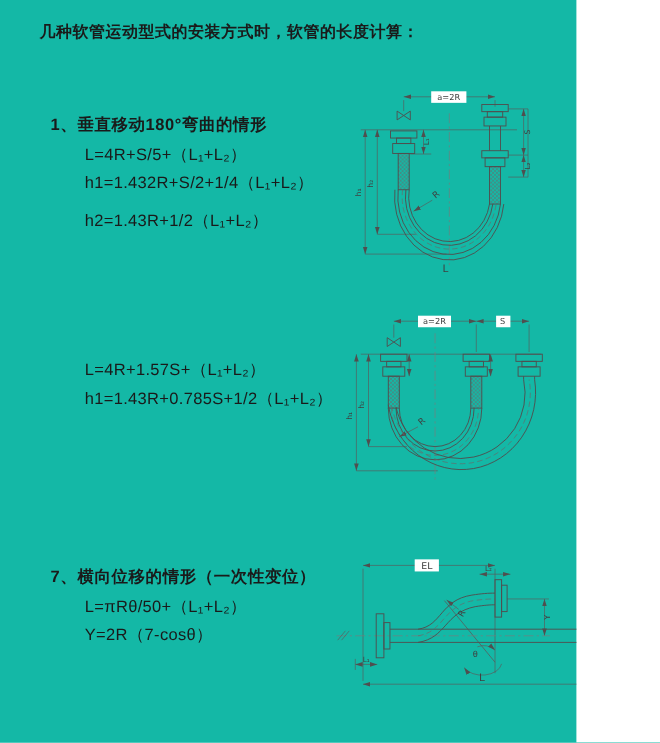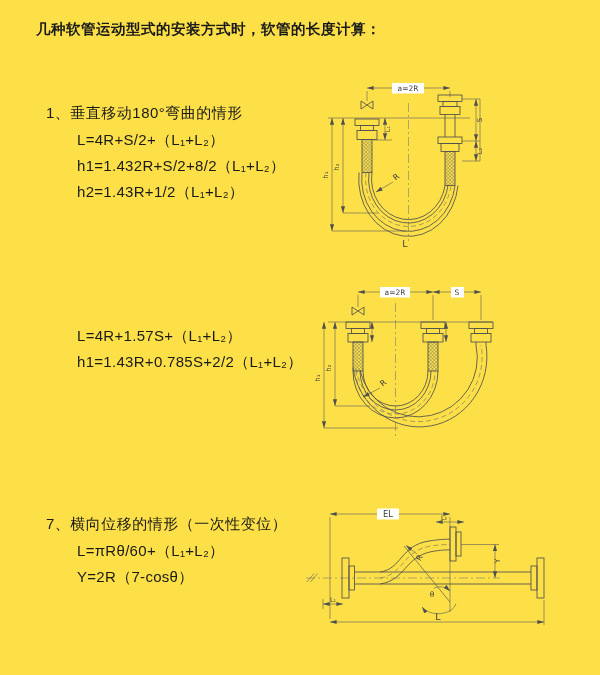--- a/index.html
+++ b/index.html
@@ -1,19 +1,19 @@
 <!DOCTYPE html>
 <html><head>
 <meta charset="utf-8">
 <style>
   html,body{margin:0;padding:0;}
   body{width:600px;height:675px;background:#ffffff;font-family:"Liberation Sans",sans-serif;color:#1a1a1a;}
-  .page{position:relative;width:600px;height:675px;background:#fde047;overflow:hidden;}
+  .page{position:relative;width:524px;height:675px;background:#14b8a6;overflow:hidden;}
   .title{position:absolute;left:36px;top:20px;font-size:14.5px;font-weight:bold;letter-spacing:0.5px;}
-  .sec-heading{position:absolute;left:46px;font-size:15px;font-weight:normal;letter-spacing:0.5px;}
+  .sec-heading{position:absolute;left:46px;font-size:15px;font-weight:bold;letter-spacing:0.5px;}
   .formula{position:absolute;left:77px;font-size:15px;letter-spacing:0.3px;}
   .diag{position:absolute;}
   svg text{fill:#3f3f3f;font-family:"DejaVu Sans",sans-serif;}
   .dw{stroke:#4f4f4f;stroke-width:0.85;fill:none;}
   .dm{stroke:#5a5a5a;stroke-width:0.6;fill:none;}
   .cl{stroke:#7a7a7a;stroke-width:0.6;fill:none;stroke-dasharray:9 3 2 3;}
   .hc{stroke:#6a6a6a;stroke-width:0.6;fill:none;stroke-dasharray:5 3;}
   .lblbg{fill:#ffffff;stroke:none;}
 </style>
 </head>
@@ -28,29 +28,29 @@
       </marker>
       <pattern id="hatch" patternUnits="userSpaceOnUse" width="3.5" height="3.5">
         <path d="M0,3.5 L3.5,0 M0,0 L3.5,3.5" stroke="#6a6a6a" stroke-width="0.45"></path>
       </pattern>
     </defs>
   </svg>
 
   <div class="title">几种软管运动型式的安装方式时，软管的长度计算：</div>
 
   <div class="sec-heading" style="top:104px">1、垂直移动180°弯曲的情形</div>
-  <div class="formula" style="top:131px">L=4R+S/2+（L₁+L₂）</div>
-  <div class="formula" style="top:157px">h1=1.432R+S/2+8/2（L₁+L₂）</div>
-  <div class="formula" style="top:183px">h2=1.43R+1/2（L₁+L₂）</div>
+  <div class="formula" style="top:131px">L=4R+S/5+（L₁+L₂）</div>
+  <div class="formula" style="top:157px">h1=1.432R+S/2+1/4（L₁+L₂）</div>
+  <div class="formula" style="top:191px">h2=1.43R+1/2（L₁+L₂）</div>
 
   <div class="formula" style="top:327px">L=4R+1.57S+（L₁+L₂）</div>
-  <div class="formula" style="top:353px">h1=1.43R+0.785S+2/2（L₁+L₂）</div>
+  <div class="formula" style="top:353px">h1=1.43R+0.785S+1/2（L₁+L₂）</div>
 
   <div class="sec-heading" style="top:515px">7、横向位移的情形（一次性变位）</div>
-  <div class="formula" style="top:542px">L=πRθ/60+（L₁+L₂）</div>
+  <div class="formula" style="top:542px">L=πRθ/50+（L₁+L₂）</div>
   <div class="formula" style="top:568px">Y=2R（7-cosθ）</div>
 
   <svg class="diag" style="left:310px;top:75px" width="290" height="175" viewBox="0 0 290 175">
     <g class="dm">
       <line x1="57" y1="13" x2="140" y2="13" marker-start="url(#arw)" marker-end="url(#arw)"></line>
       <line x1="57" y1="16" x2="57" y2="26"></line>
       <line x1="140" y1="16" x2="140" y2="22"></line>
       <line x1="18" y1="43" x2="160" y2="43"></line>
       <line x1="75" y1="43" x2="75" y2="65" marker-start="url(#arw)" marker-end="url(#arw)"></line>
       <line x1="63" y1="65" x2="82" y2="65"></line>

